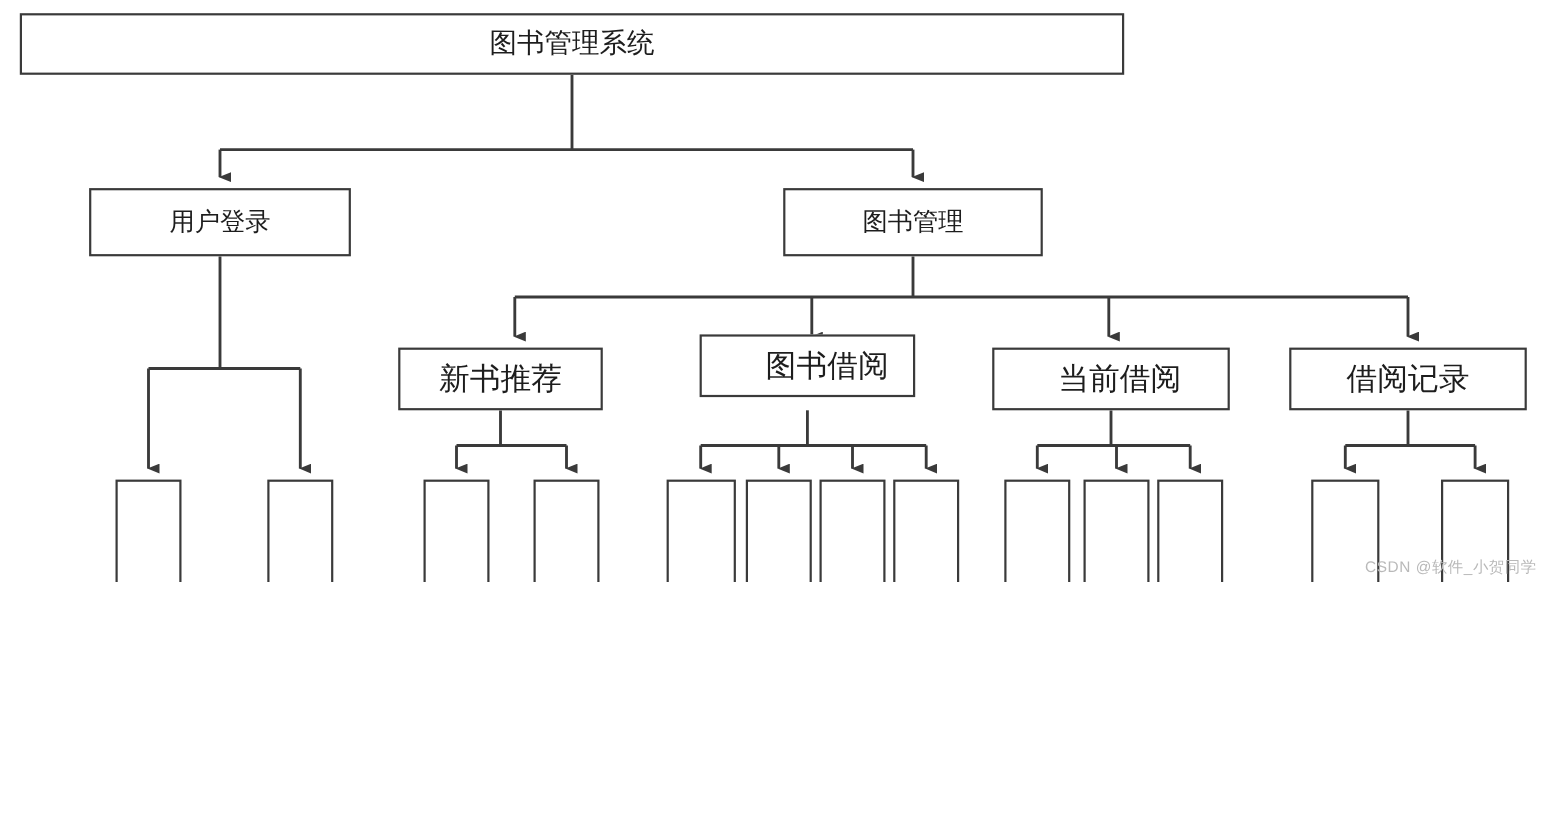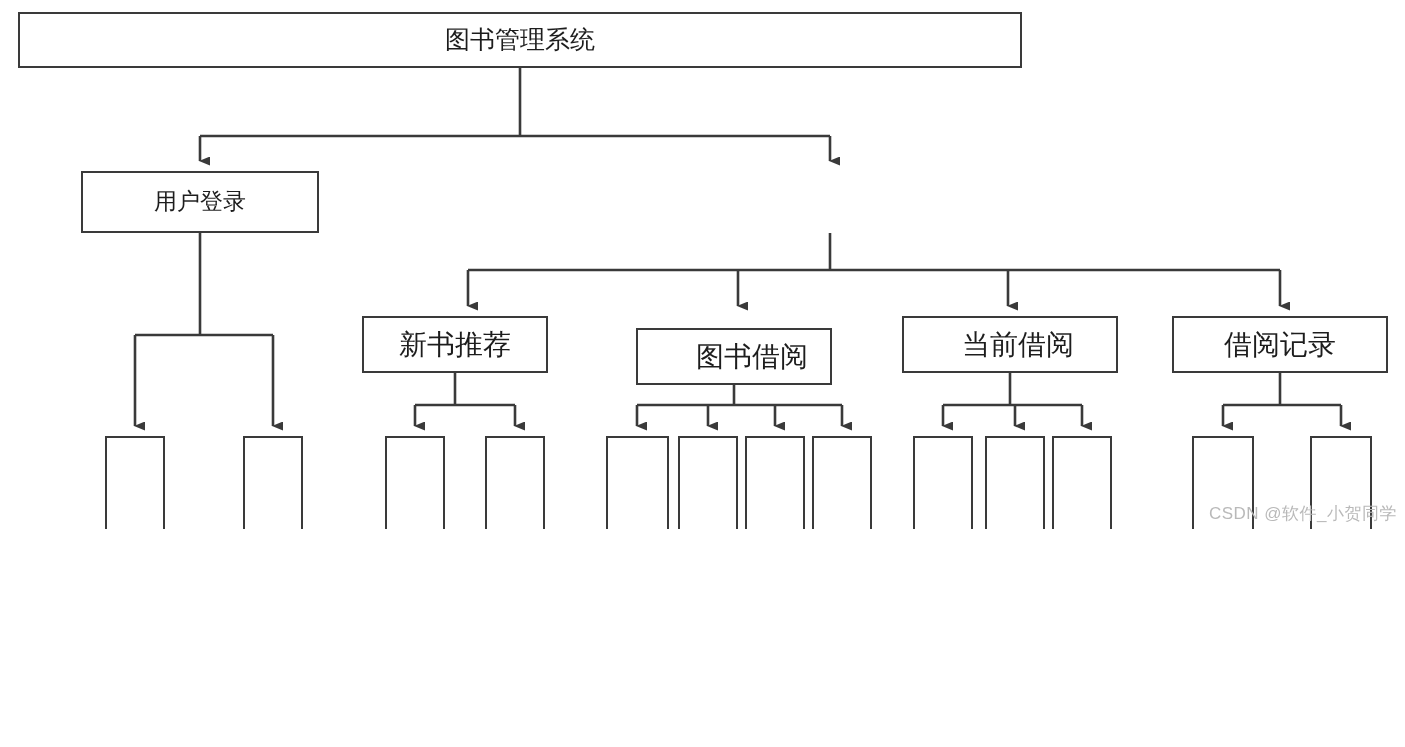--- a/index.html
+++ b/index.html
@@ -61,21 +61,21 @@
     text-orientation: upright;
     white-space: normal;
   }
   .node-label {
     display: block;
   }
   .watermark {
     position: absolute;
     right: 8px;
     bottom: 4px;
-    font-size: 17px;
+    font-size: 14px;
     color: #b9b9b9;
     letter-spacing: 0.5px;
     white-space: nowrap;
   }
 </style>
 </head>
 <body>
 
 <div id="diagram-root">
 
@@ -129,25 +129,28 @@
     </g>
   </svg>
 
   <div class="node root" style="left: 18px; top: 12px; width: 1004px; height: 56px;">
     <span class="node-label">图书管理系统</span>
   </div>
 
   <div class="node level2" style="left: 81px; top: 171px; width: 238px; height: 62px;">
     <span class="node-label">用户登录</span>
   </div>
+  <div class="node level2" style="left: 712px; top: 171px; width: 236px; height: 62px;">
+    <span class="node-label">图书管理</span>
+  </div>
 
   <div class="node level3" style="left: 362px; top: 316px; width: 186px; height: 57px;">
     <span class="node-label">新书推荐</span>
   </div>
-  <div class="node level3" style="left: 636px; top: 328px; width: 196px; height: 57px; padding-left: 36px;">
+  <div class="node level3" style="left: 636px; top: 304px; width: 196px; height: 57px; padding-left: 36px;">
     <span class="node-label">图书借阅</span>
   </div>
   <div class="node level3" style="left: 902px; top: 316px; width: 216px; height: 57px; padding-left: 16px;">
     <span class="node-label">当前借阅</span>
   </div>
   <div class="node level3" style="left: 1172px; top: 316px; width: 216px; height: 57px; justify-content: center;">
     <span class="node-label">借阅记录</span>
   </div>
 
   <div class="node leaf" style="left: 105px; top: 436px; width: 60px; height: 299px;">

